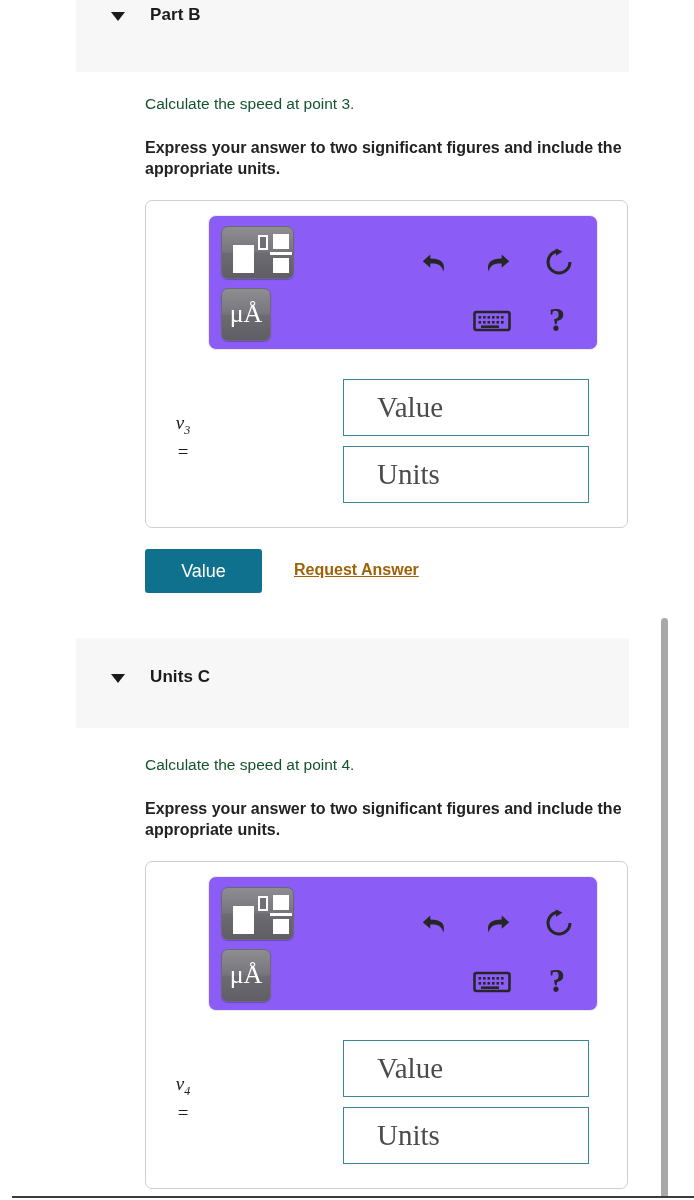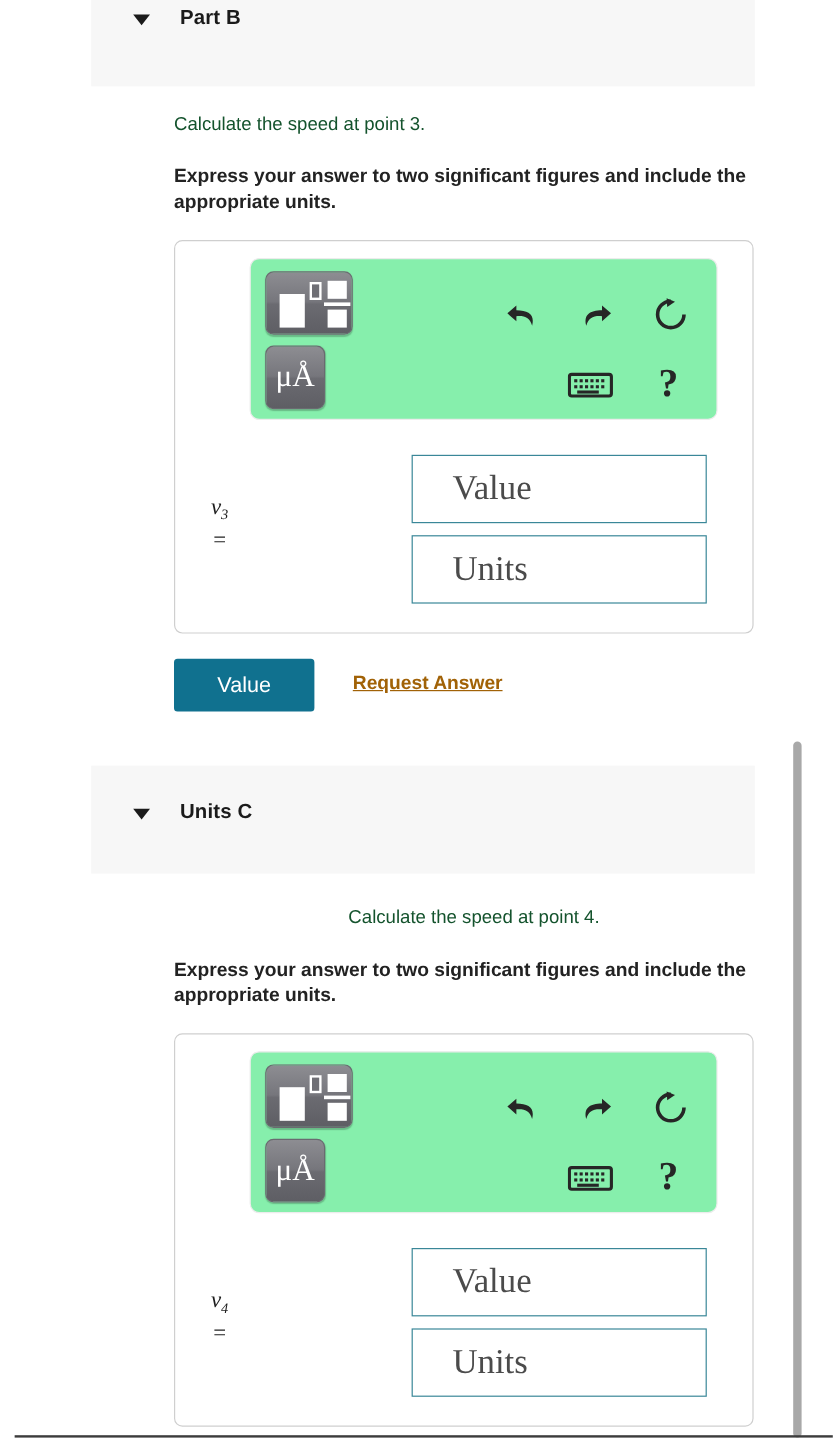--- a/index.html
+++ b/index.html
@@ -96,21 +96,21 @@
     background: #ffffff;
     box-sizing: border-box;
   }
 
   .tool-panel {
     position: absolute;
     left: 62px;
     top: 14px;
     width: 390px;
     height: 135px;
-    background: #86efac;
+    background: #8b5cf6;
     border: 1px solid #ececec;
     border-radius: 8px;
     box-sizing: border-box;
   }
 
   .tool-btn {
     position: absolute;
     border-radius: 7px;
     background: linear-gradient(to bottom, #8d8d92 0%, #76767c 48%, #6b6b71 52%, #5e5e64 100%);
     border: 1px solid #6a6a70;
@@ -372,21 +372,21 @@
 
   <div class="part-section" style="top:0px;">
 
     <div class="part-header" style="top:638px;height:90px;">
       <div class="part-header-inner" style="left:31px; top:28px;">
         <span class="caret-icon"></span>
         <span class="part-title">Units C</span>
       </div>
     </div>
 
-    <div class="question-text" style="top:755px;text-align:center;">Calculate the speed at point 4.</div>
+    <div class="question-text" style="top:755px;">Calculate the speed at point 4.</div>
     <div class="question-instruction" style="top:798px;">Express your answer to two significant figures and include the appropriate units.</div>
 
     <div class="answer-box" style="top:861px;height:328px;">
 
       <div class="tool-panel">
 
         <div class="tool-btn btn-template">
           <span class="tpl-big"></span>
           <span class="tpl-small"></span>
           <span class="tpl-num"></span>

